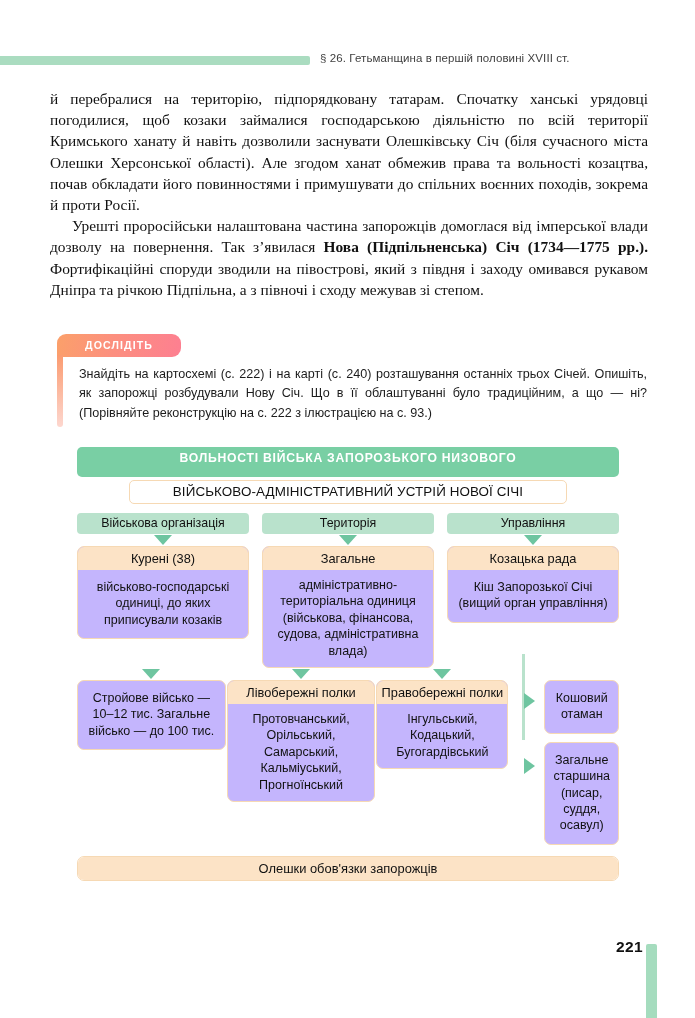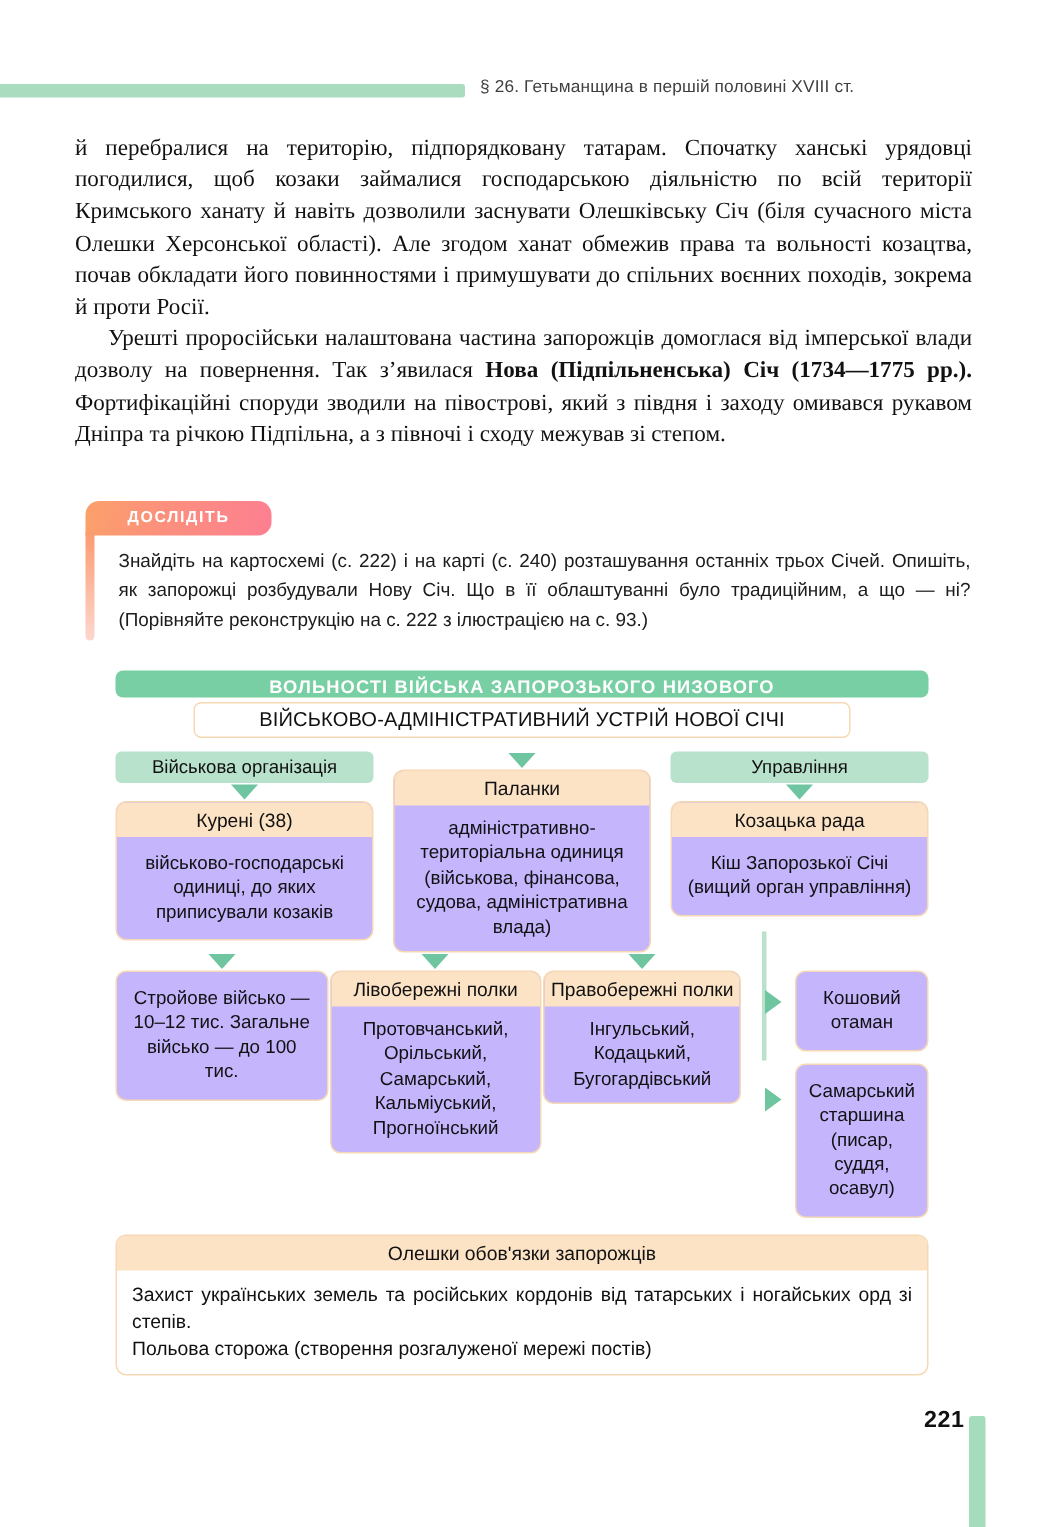--- a/index.html
+++ b/index.html
@@ -52,21 +52,21 @@
   }
   .investigate .qtext{
     position:relative;margin-left:14px;padding:8px 2px 0 8px;
     font-size:12.6px;line-height:19.4px;color:#1c1c1c;text-align:justify;
   }
 
   
   .scheme{position:absolute;left:77px;top:447px;width:542px;}
 
   .sch-title{
-    width:100%;height:18px;line-height:22px;text-align:center;
+    width:100%;height:30px;line-height:22px;text-align:center;
     background:#79cfa4;border-radius:5px;color:#ffffff;
     font-size:12.2px;font-weight:bold;letter-spacing:.75px;
   }
   .sch-sub{
     margin:3px auto 0;width:436px;height:22px;line-height:22px;text-align:center;
     background:#ffffff;border:1.4px solid #f6d9b4;border-radius:5px;
     font-size:13.4px;color:#111;letter-spacing:.1px;
   }
 
   
@@ -176,23 +176,24 @@
     <div class="col">
       <div class="cap">Військова організація</div>
       <div class="arr-d"></div>
       <div class="card">
         <div class="card-hd">Курені (38)</div>
         <div class="card-bd tall">військово-господарські одиниці, до яких приписували козаків</div>
       </div>
     </div>
 
     <div class="col">
-      <div class="arr-d"></div>
-      <div class="card">
-        <div class="card-hd">Паланки</div>
+      <div class="cap">Територія</div>
+      <div class="arr-d"></div>
+      <div class="card">
+        <div class="card-hd">Загальне</div>
         <div class="card-bd">адміністративно-територіальна одиниця (військова, фінансова, судова, адміністративна влада)</div>
       </div>
     </div>
 
     <div class="col">
       <div class="cap">Управління</div>
       <div class="arr-d"></div>
       <div class="card">
         <div class="card-hd">Козацька рада</div>
         <div class="card-bd tall">Кіш Запорозької Січі (вищий орган управління)</div>
@@ -234,35 +235,31 @@
           <div class="node" style="margin-top:12px;">
             <div class="arr-r" style="top:13px;"></div>
             <div class="card plain">
               <div class="card-bd">Кошовий отаман</div>
             </div>
           </div>
 
           <div class="node" style="margin-top:8px;">
             <div class="arr-r" style="top:16px;"></div>
             <div class="card plain">
-              <div class="card-bd">Самарський старшина (писар, суддя, осавул)</div>
+              <div class="card-bd">Загальне старшина (писар, суддя, осавул)</div>
             </div>
           </div>
         </div>
       </div>
     </div>
 
   </div>
 
   <div class="duties">
     <div class="dh">Олешки обов'язки запорожців</div>
-    <div class="db">
-      <p>Захист українських земель та російських кордонів від татарських і ногайських орд зі степів.</p>
-      <p>Польова сторожа (створення розгалуженої мережі постів)</p>
-    </div>
   </div>
 
 </div>
 
 <div class="folio">
   <div class="vbar"></div>
   <div class="num">221</div>
 </div>
 
 </body></html>

